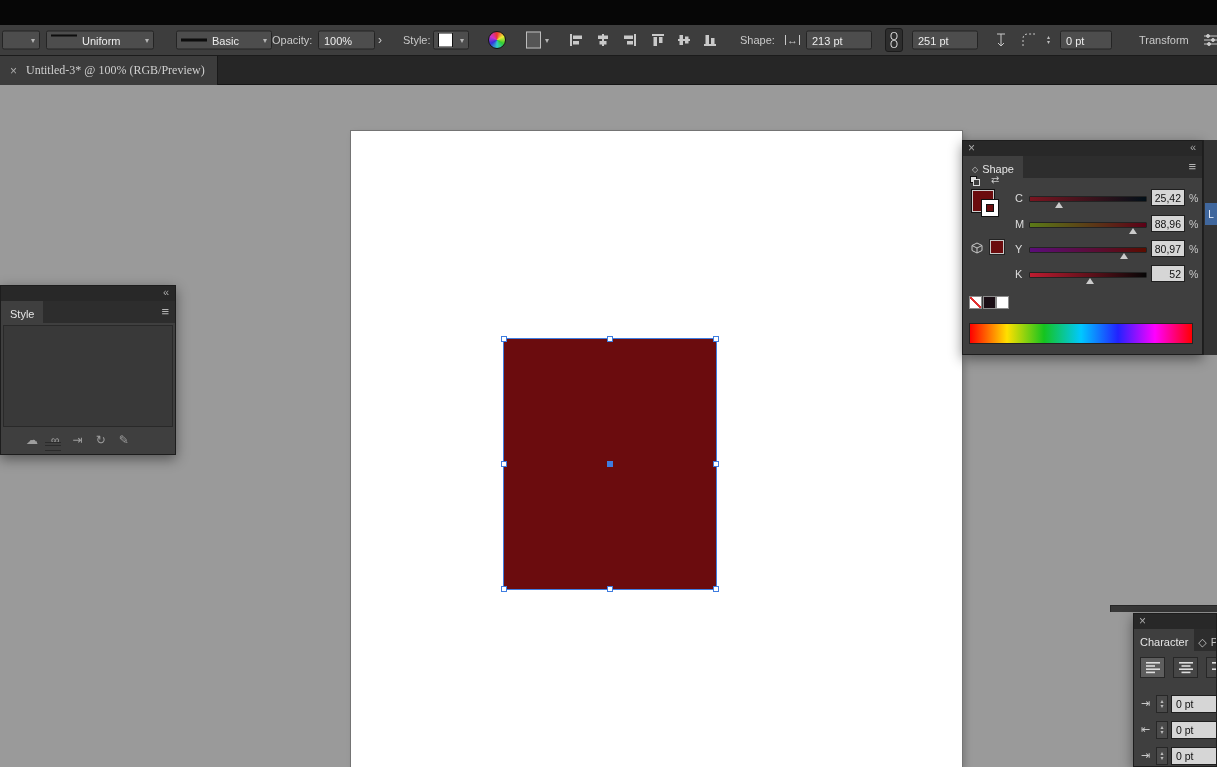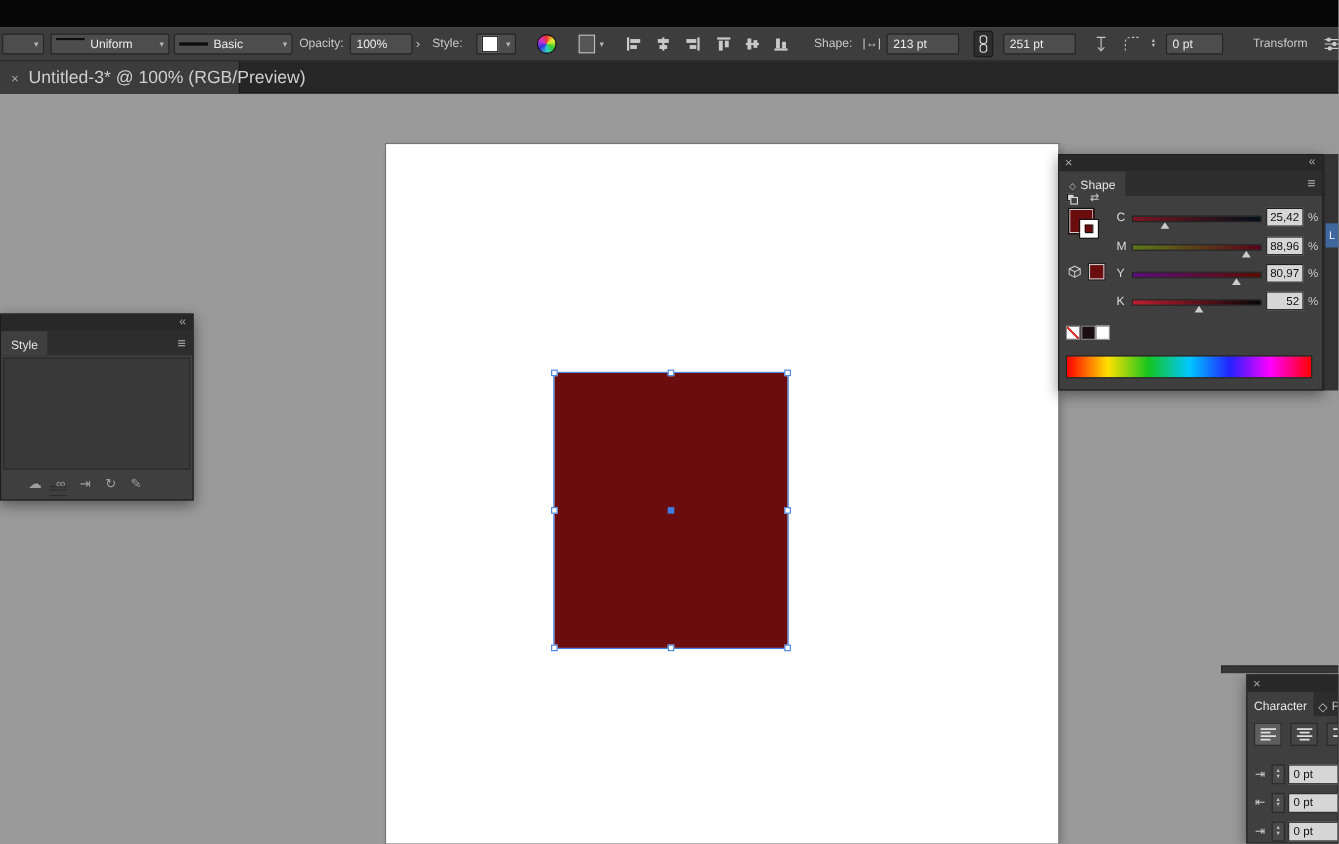--- a/index.html
+++ b/index.html
@@ -18,21 +18,21 @@
   .line-sw.thick{height:3px;}
   .tb-icon{color:#c9c9c9;}
   .align-btn{width:22px;height:20px;display:flex;align-items:center;justify-content:center;}
   .colorwheel{width:16px;height:16px;border-radius:50%;border:1px solid #141414;background:conic-gradient(#e33,#ee3,#3c3,#3cc,#33d,#c3c,#e33);}
   .docicon{width:13px;height:15px;border:1px solid #bdbdbd;background:#565656;}
   .chainbtn{width:18px;height:24px;background:#2d2d2d;border:1px solid #1b1b1b;border-radius:3px;display:flex;align-items:center;justify-content:center;}
   .stepper{display:flex;flex-direction:column;align-items:center;line-height:5px;font-size:6px;color:#bdbdbd;}
 
   .tabbar{position:absolute;left:0;top:56px;width:100%;height:29px;background:#262626;border-bottom:1px solid #151515;box-sizing:border-box;}
   .doc-tab{position:absolute;left:0;top:0;width:218px;height:29px;background:#3c3c3c;border-right:1px solid #191919;display:flex;align-items:center;gap:9px;padding:0 10px;box-sizing:border-box;}
-  .doc-tab .t{color:#cfcfcf;font-size:16px;white-space:nowrap;}
+  .doc-tab .t{color:#cfcfcf;font-size:12px;white-space:nowrap;font-family:Liberation Serif, serif;}
   .close{color:#ababab;font-size:12px;line-height:1;}
 
   
   .artboard{position:absolute;left:351px;top:131px;width:611px;height:636px;background:#ffffff;box-shadow:0 0 0 1px #747474,3px 3px 7px rgba(0,0,0,.22);}
   .sel-rect{position:absolute;left:504px;top:339px;width:212px;height:250px;outline:1px solid #3f7de0;}
   .handle{position:absolute;width:6px;height:6px;background:#fff;border:1px solid #3f7de0;box-sizing:border-box;}
   .centerpt{position:absolute;left:607px;top:461px;width:6px;height:6px;background:#3f7de0;}
 
   
   .panel{position:absolute;background:#3f3f3f;border:1px solid #1d1d1d;box-shadow:0 4px 12px rgba(0,0,0,.45);box-sizing:border-box;}
@@ -99,35 +99,35 @@
       <span></span>
         <span class="chev">▾</span>
     </div>
     <div class="tb tb-dd" style="left:46px;width:108px">
       <span style="display:flex;align-items:flex-start">
           <span class="line-sw"></span>
           <span>Uniform</span>
         </span>
       <span class="chev">▾</span>
     </div>
-    <div class="tb tb-dd" style="left:158px;width:108px">
+    <div class="tb tb-dd" style="left:176px;width:96px">
       <span style="display:flex;align-items:center">
           <span class="line-sw thick"></span>
           <span>Basic</span>
         </span>
       <span class="chev">▾</span>
     </div>
     <span class="tb tb-label" style="left:272px">Opacity:</span>
     <div class="tb tb-field" style="left:318px;width:57px">
       <span>100%</span>
     </div>
     <div class="tb tb-icon" style="left:378px;font-size:12px">
         <span>›</span>
       </div>
-    <span class="tb tb-label" style="left:393px">Style:</span>
+    <span class="tb tb-label" style="left:403px">Style:</span>
     <div class="tb tb-dd" style="left:433px;width:36px">
       <span style="display:inline-block;width:13px;height:13px;background:#fff;border:1px solid #111"></span>
       <span class="chev">▾</span>
     </div>
     <div class="tb" style="left:488px">
         <span class="colorwheel"></span>
       </div>
     <div class="tb" style="left:526px">
       <span class="docicon"></span>
       <span class="chev">▾</span>

